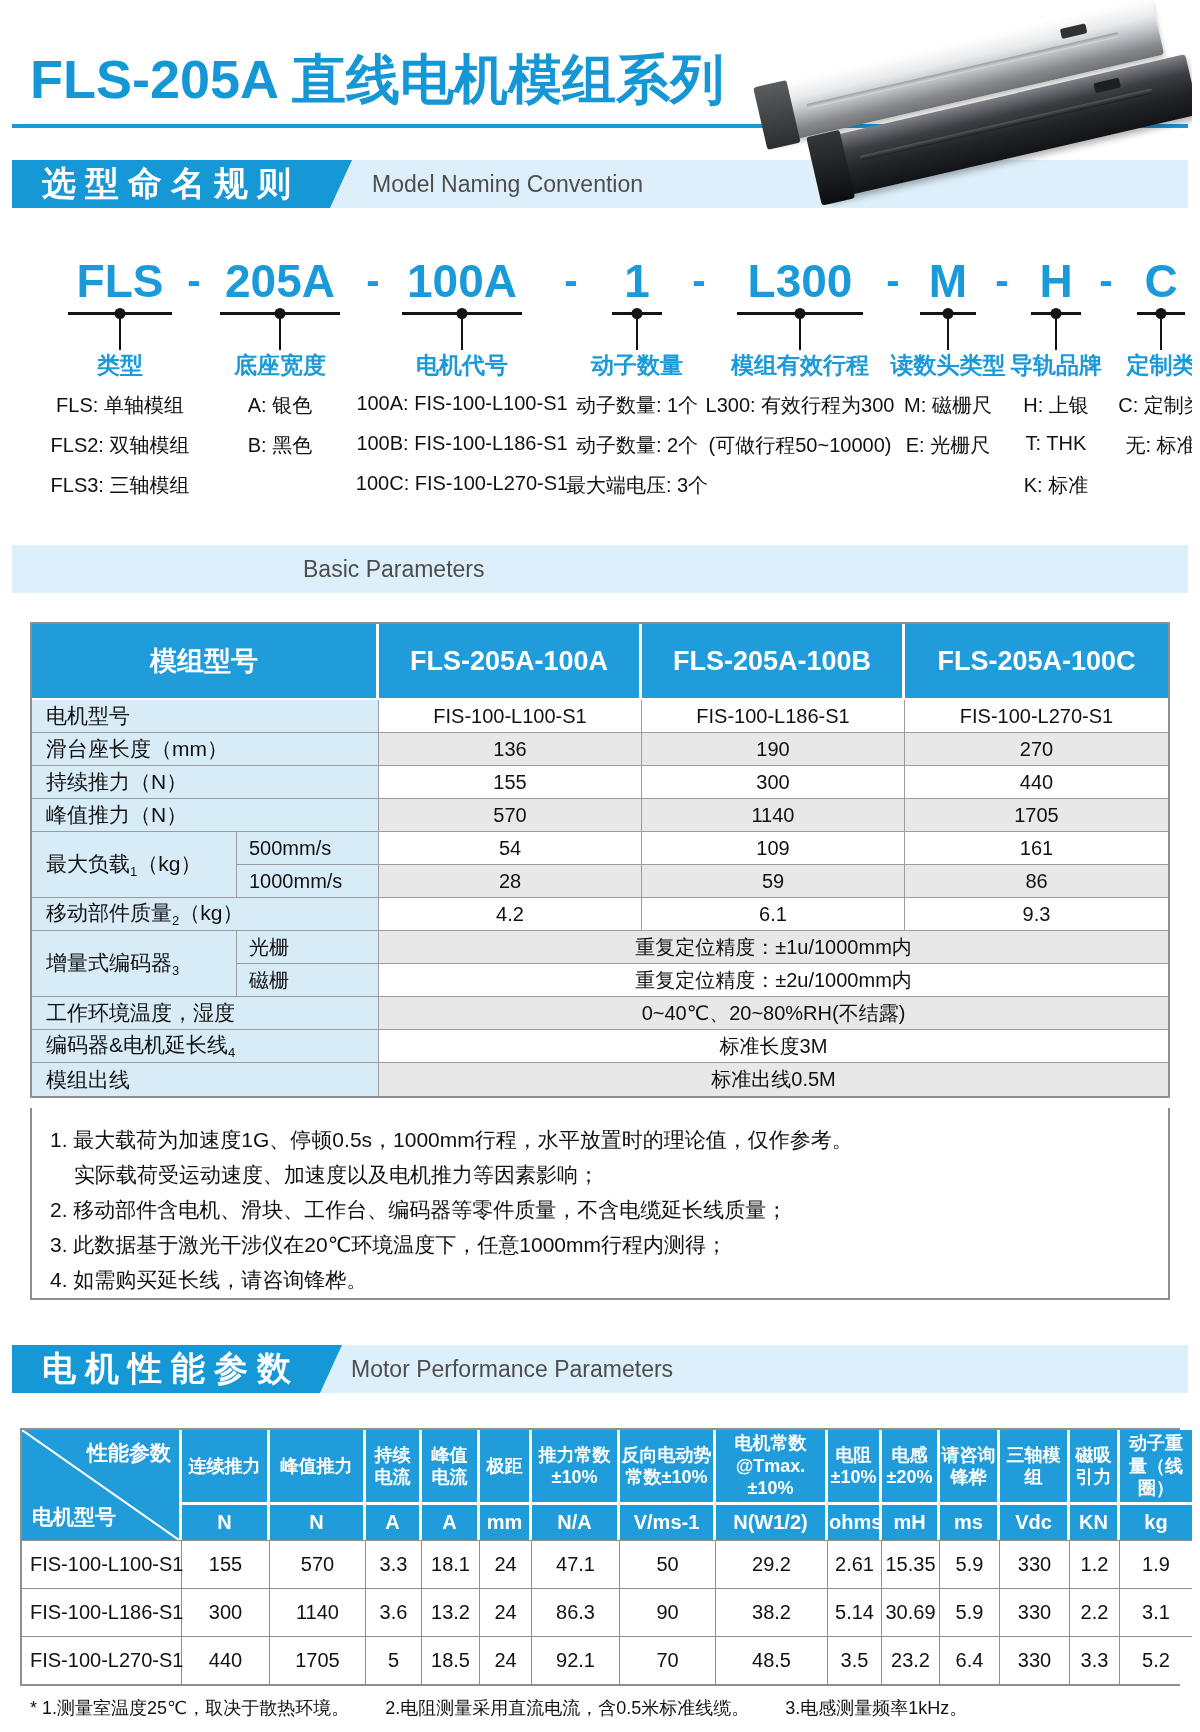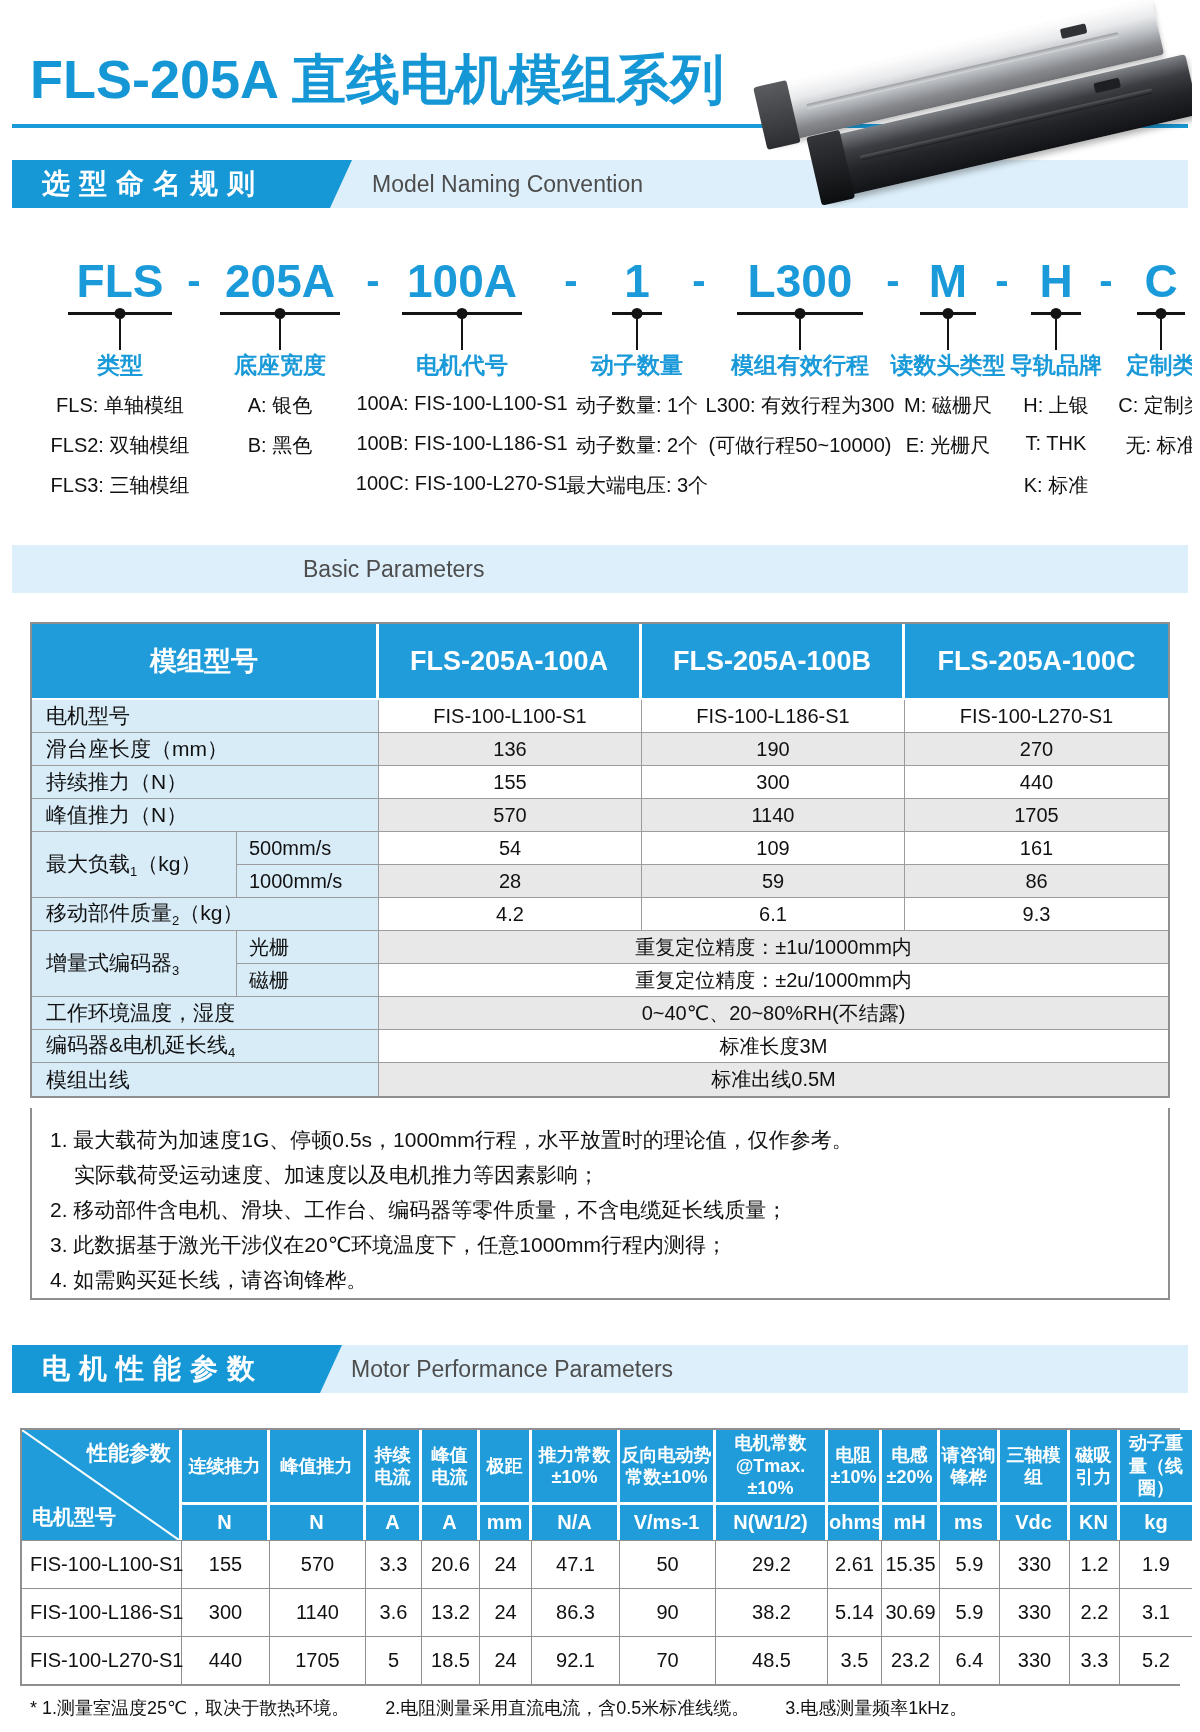--- a/index.html
+++ b/index.html
@@ -27,21 +27,21 @@
   .mod-black .cap{left:-8px;background:linear-gradient(#35363a,#0c0d0f);}
   .mod-black .slot{background:linear-gradient(#56585c,#1b1c1f);}
   .module .knob{position:absolute;width:26px;height:10px;border-radius:2px;background:#1e1f22;top:8px;right:70px;}
   .mod-silver .knob{background:#2f3134;}
 
   
   .band{position:absolute;left:12px;width:1176px;height:48px;background:#ddeffa;}
   .flag{position:absolute;left:0;top:0;height:48px;background:#1698d7;
         clip-path:polygon(0 0,100% 0,calc(100% - 22px) 100%,0 100%);
         display:flex;align-items:center;padding-left:30px;box-sizing:border-box;}
-  .flag-text{color:#fff;font-size:28px;font-weight:bold;letter-spacing:9px;white-space:nowrap;}
+  .flag-text{color:#fff;font-size:34px;font-weight:bold;letter-spacing:9px;white-space:nowrap;}
   .band-en{position:absolute;top:0;height:48px;display:flex;align-items:center;
            font-size:23px;color:#4d4d4d;white-space:nowrap;}
 
   
   .naming{position:absolute;left:12px;top:240px;width:1200px;height:275px;}
   .nseg,.ndash{position:absolute;top:14px;transform:translateX(-50%);font-size:46px;
                font-weight:bold;color:#1a9ad8;white-space:nowrap;}
   .ndash{font-size:40px;top:18px;}
   .conn{position:absolute;top:72px;height:3px;background:#141414;transform:translateX(-50%);}
   .conn .dot{position:absolute;left:50%;top:-4px;width:11px;height:11px;border-radius:50%;
@@ -362,21 +362,21 @@
         <th>ms</th>
         <th>Vdc</th>
         <th>KN</th>
         <th>kg</th>
       </tr>
       <tr>
         <td class="model">FIS-100-L100-S1</td>
         <td>155</td>
         <td>570</td>
         <td>3.3</td>
-        <td>20.6</td>
+        <td>18.1</td>
         <td>24</td>
         <td>47.1</td>
         <td>50</td>
         <td>29.2</td>
         <td>2.61</td>
         <td>15.35</td>
         <td>5.9</td>
         <td>330</td>
         <td>1.2</td>
         <td>1.9</td>

